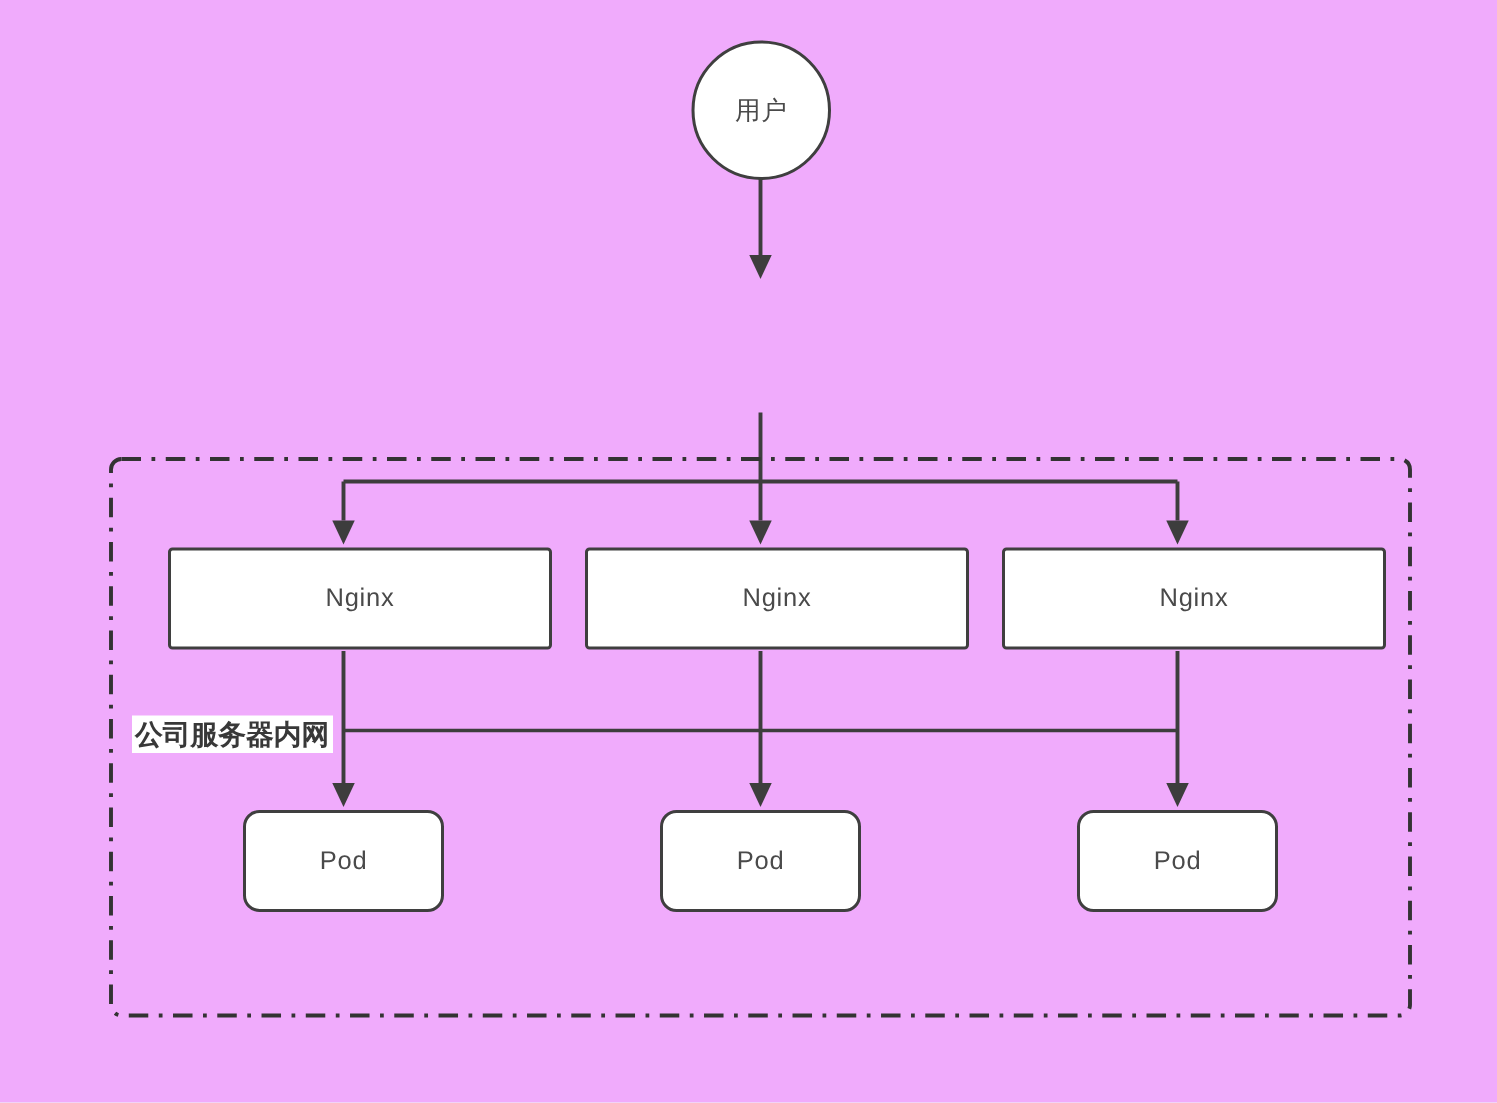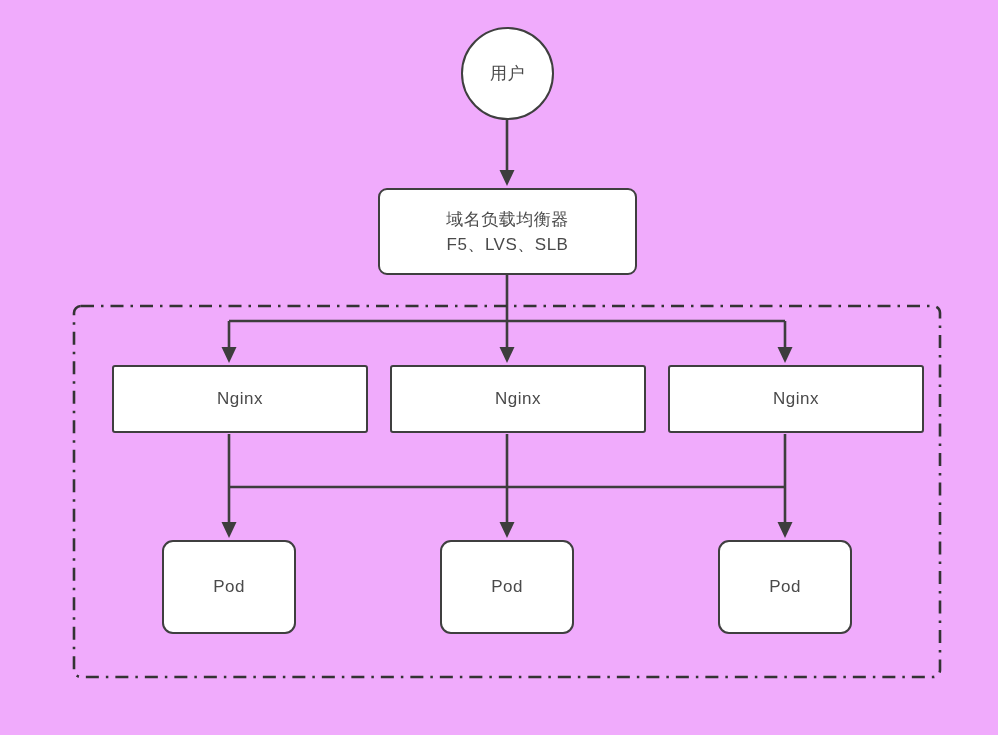--- a/index.html
+++ b/index.html
@@ -54,21 +54,21 @@
     top: 365px;
     width: 256px; height: 68px;
     border-radius: 3px;
   }
   .nginx-1 { left: 112px; }
   .nginx-2 { left: 390px; }
   .nginx-3 { left: 668px; }
 
   .pod-box {
     top: 540px;
-    width: 134px; height: 94px;
+    width: 134px; height: 68px;
     border-radius: 11px;
   }
   .pod-1 { left: 162px; }
   .pod-2 { left: 440px; }
   .pod-3 { left: 718px; }
 
   .url-label {
     position: absolute;
     left: 507px; top: 142px;
     transform: translateX(-50%);
@@ -123,25 +123,22 @@
     <line x1="229" y1="487" x2="785" y2="487" stroke="#3d3d3d" stroke-width="2.4"></line>
 
     <rect x="74" y="306" width="866" height="371" rx="7" fill="none" stroke="#333333" stroke-width="2.6" stroke-dasharray="13 7 2.5 7"></rect>
   </svg>
 
   <div class="node user-circle">
     <span>用户</span>
   </div>
 
 
-  <div class="node lb-box">
-    <span>域名负载均衡器</span>
-    <span>F5、LVS、SLB</span>
-  </div>
 
+  <div class="intranet-label">公司服务器内网</div>
 
   <div class="node nginx-box nginx-1">
     <span>Nginx</span>
   </div>
   <div class="node nginx-box nginx-2">
     <span>Nginx</span>
   </div>
   <div class="node nginx-box nginx-3">
     <span>Nginx</span>
   </div>

